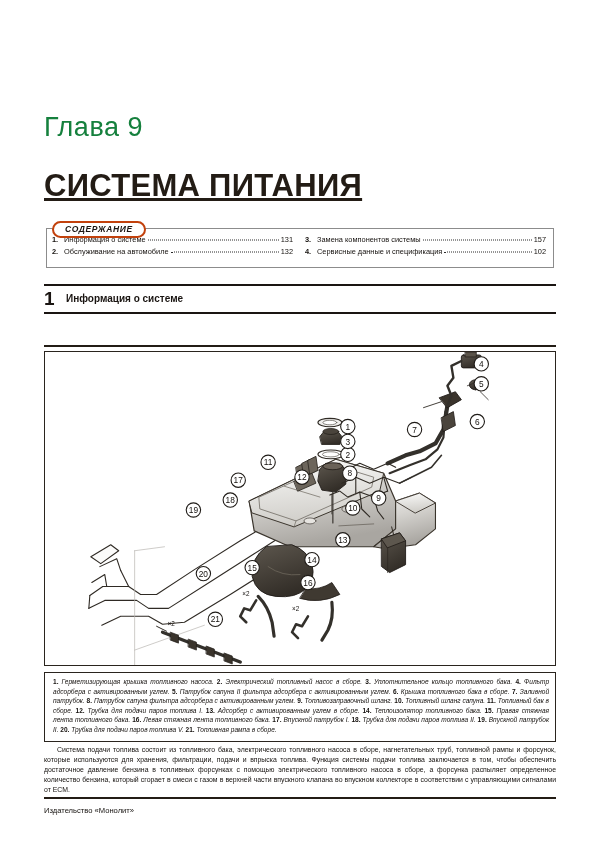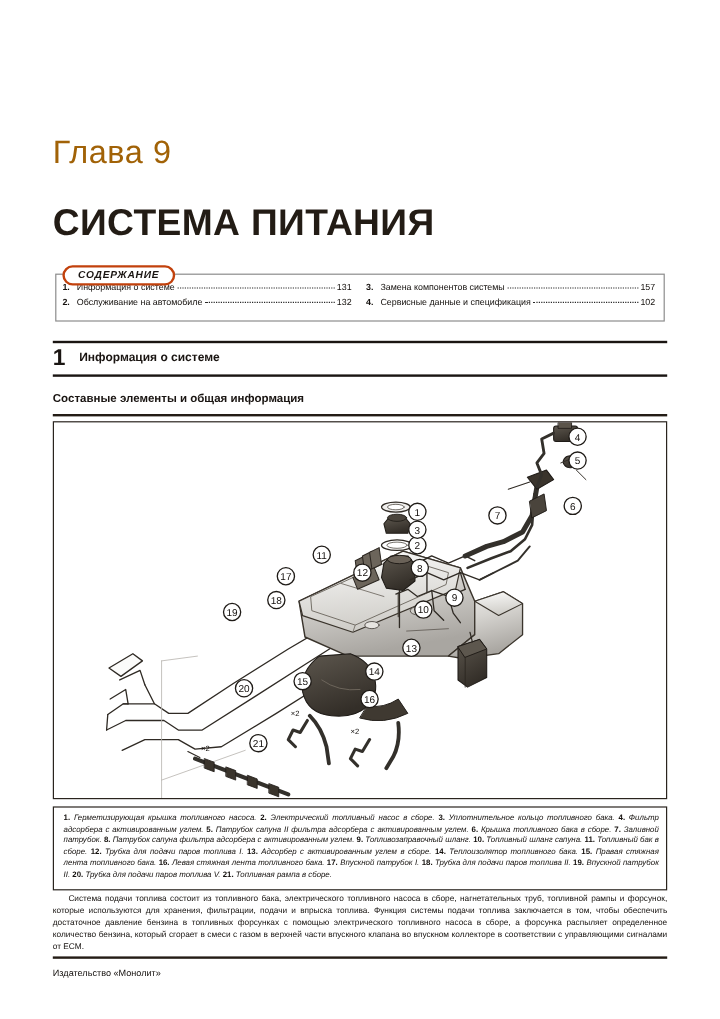--- a/index.html
+++ b/index.html
@@ -6,25 +6,25 @@
   body{
     width:600px;height:849px;position:relative;overflow:hidden;
     font-family:"Liberation Sans","DejaVu Sans",sans-serif;
     color:#1a1512;
   }
   .page{position:absolute;left:0;top:0;width:600px;height:849px;}
 
   
   .chapter-label{
     position:absolute;left:44px;top:112px;
-    font-size:27px;font-weight:400;letter-spacing:.5px;color:#a16207;
+    font-size:27px;font-weight:400;letter-spacing:.5px;color:#15803d;
   }
   .chapter-title{
     position:absolute;left:44px;top:168px;
-    font-size:31px;font-weight:bold;letter-spacing:.3px;color:#231c15;
+    font-size:31px;font-weight:bold;letter-spacing:.3px;color:#231c15;text-decoration:underline;
   }
 
   
   .toc-box{
     position:absolute;left:46px;top:228px;width:506px;height:38px;
     border:1px solid #8c8c8c;background:#fff;
   }
   .toc-tab{
     position:absolute;left:52px;top:221px;
     border:2px solid #c2410c;border-radius:9px;background:#fff;
@@ -137,21 +137,20 @@
           <span class="toc-pg">102</span>
         </div>
       </div>
   </div>
 
   <div class="sec-rule-top"></div>
   <div class="sec-num">1</div>
   <div class="sec-name">Информация о системе</div>
   <div class="sec-rule-bot"></div>
 
-  <div class="sub-name">Составные элементы и общая информация</div>
   <div class="sub-rule"></div>
 
   <div class="fig-box">
     <svg class="fig-svg" viewBox="0 0 512 315" preserveAspectRatio="none">
       <defs>
         <linearGradient id="tankG" x1="0" y1="0" x2="0.3" y2="1">
           <stop offset="0" stop-color="#f2f1ef"></stop>
           <stop offset="0.45" stop-color="#d6d4d0"></stop>
           <stop offset="1" stop-color="#a9a6a1"></stop>
         </linearGradient>

